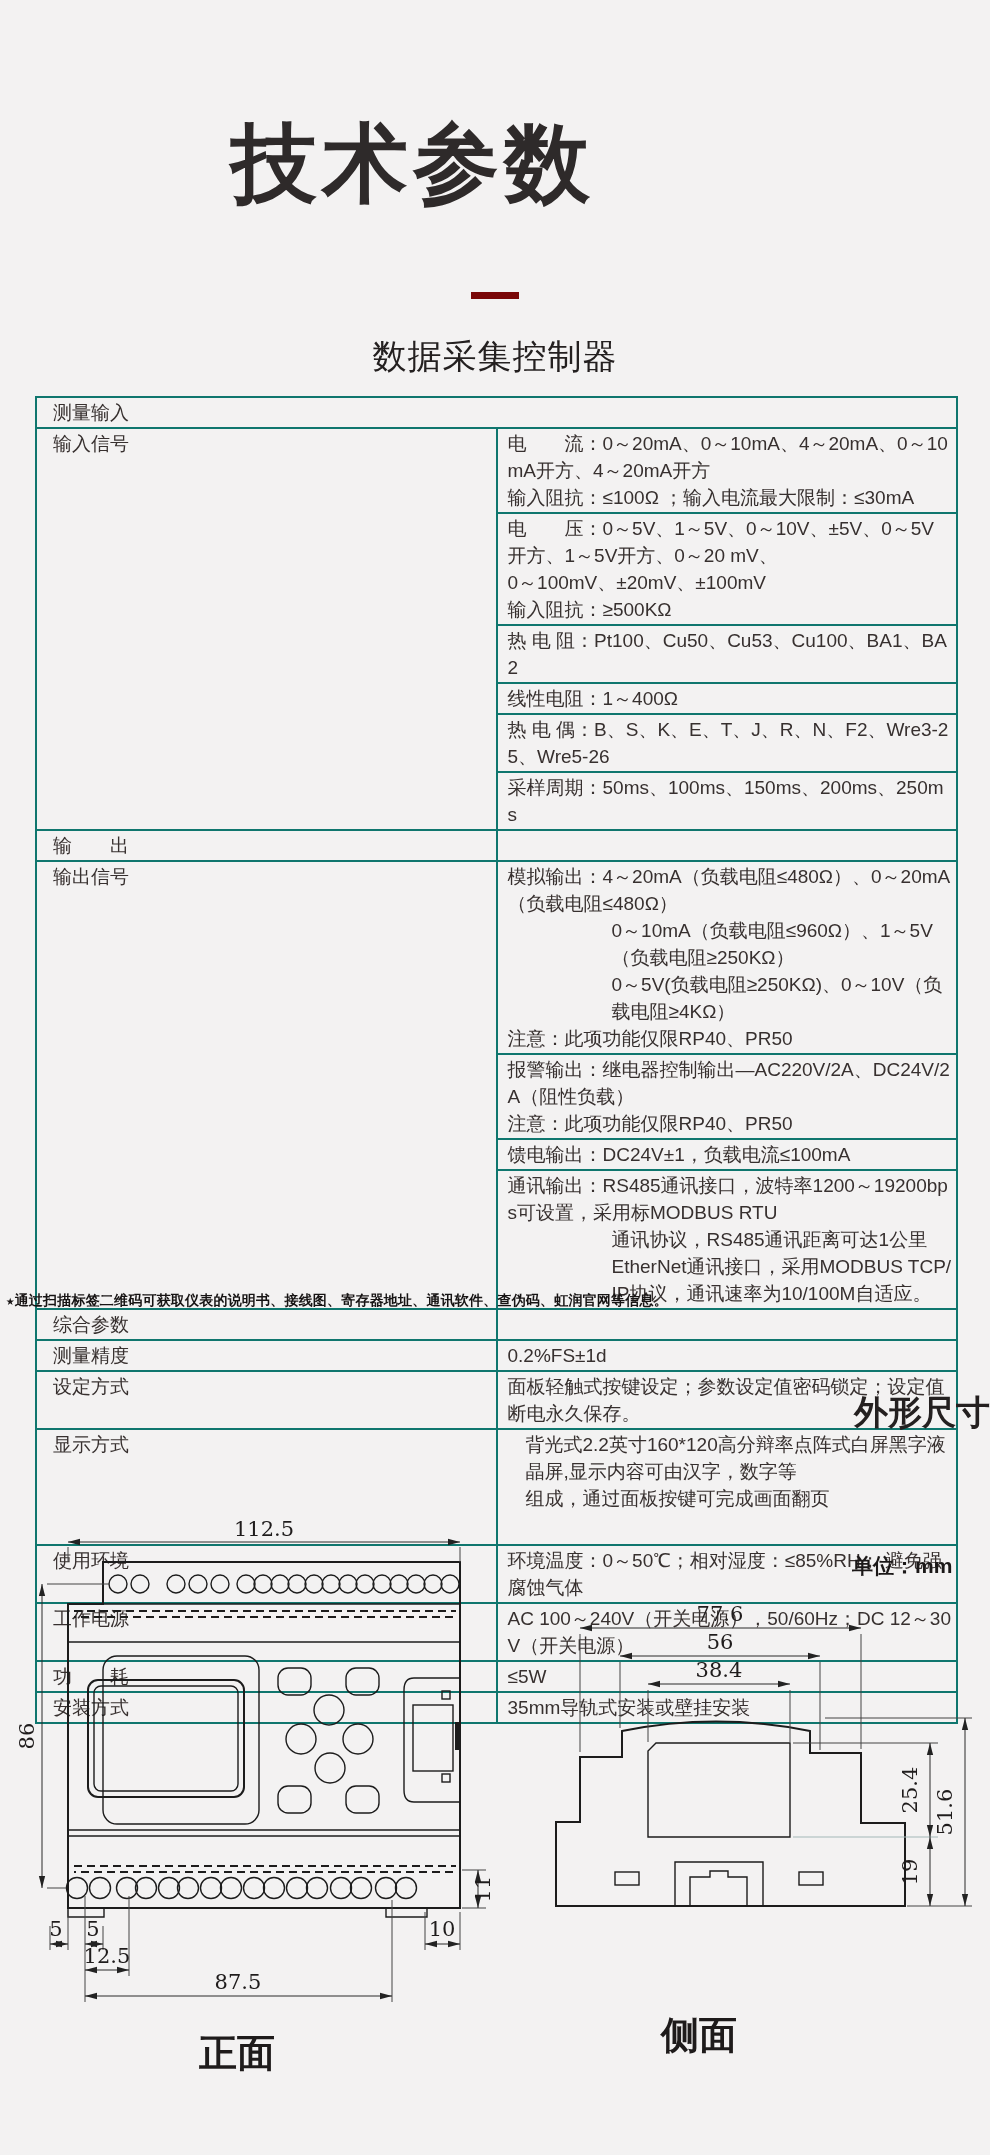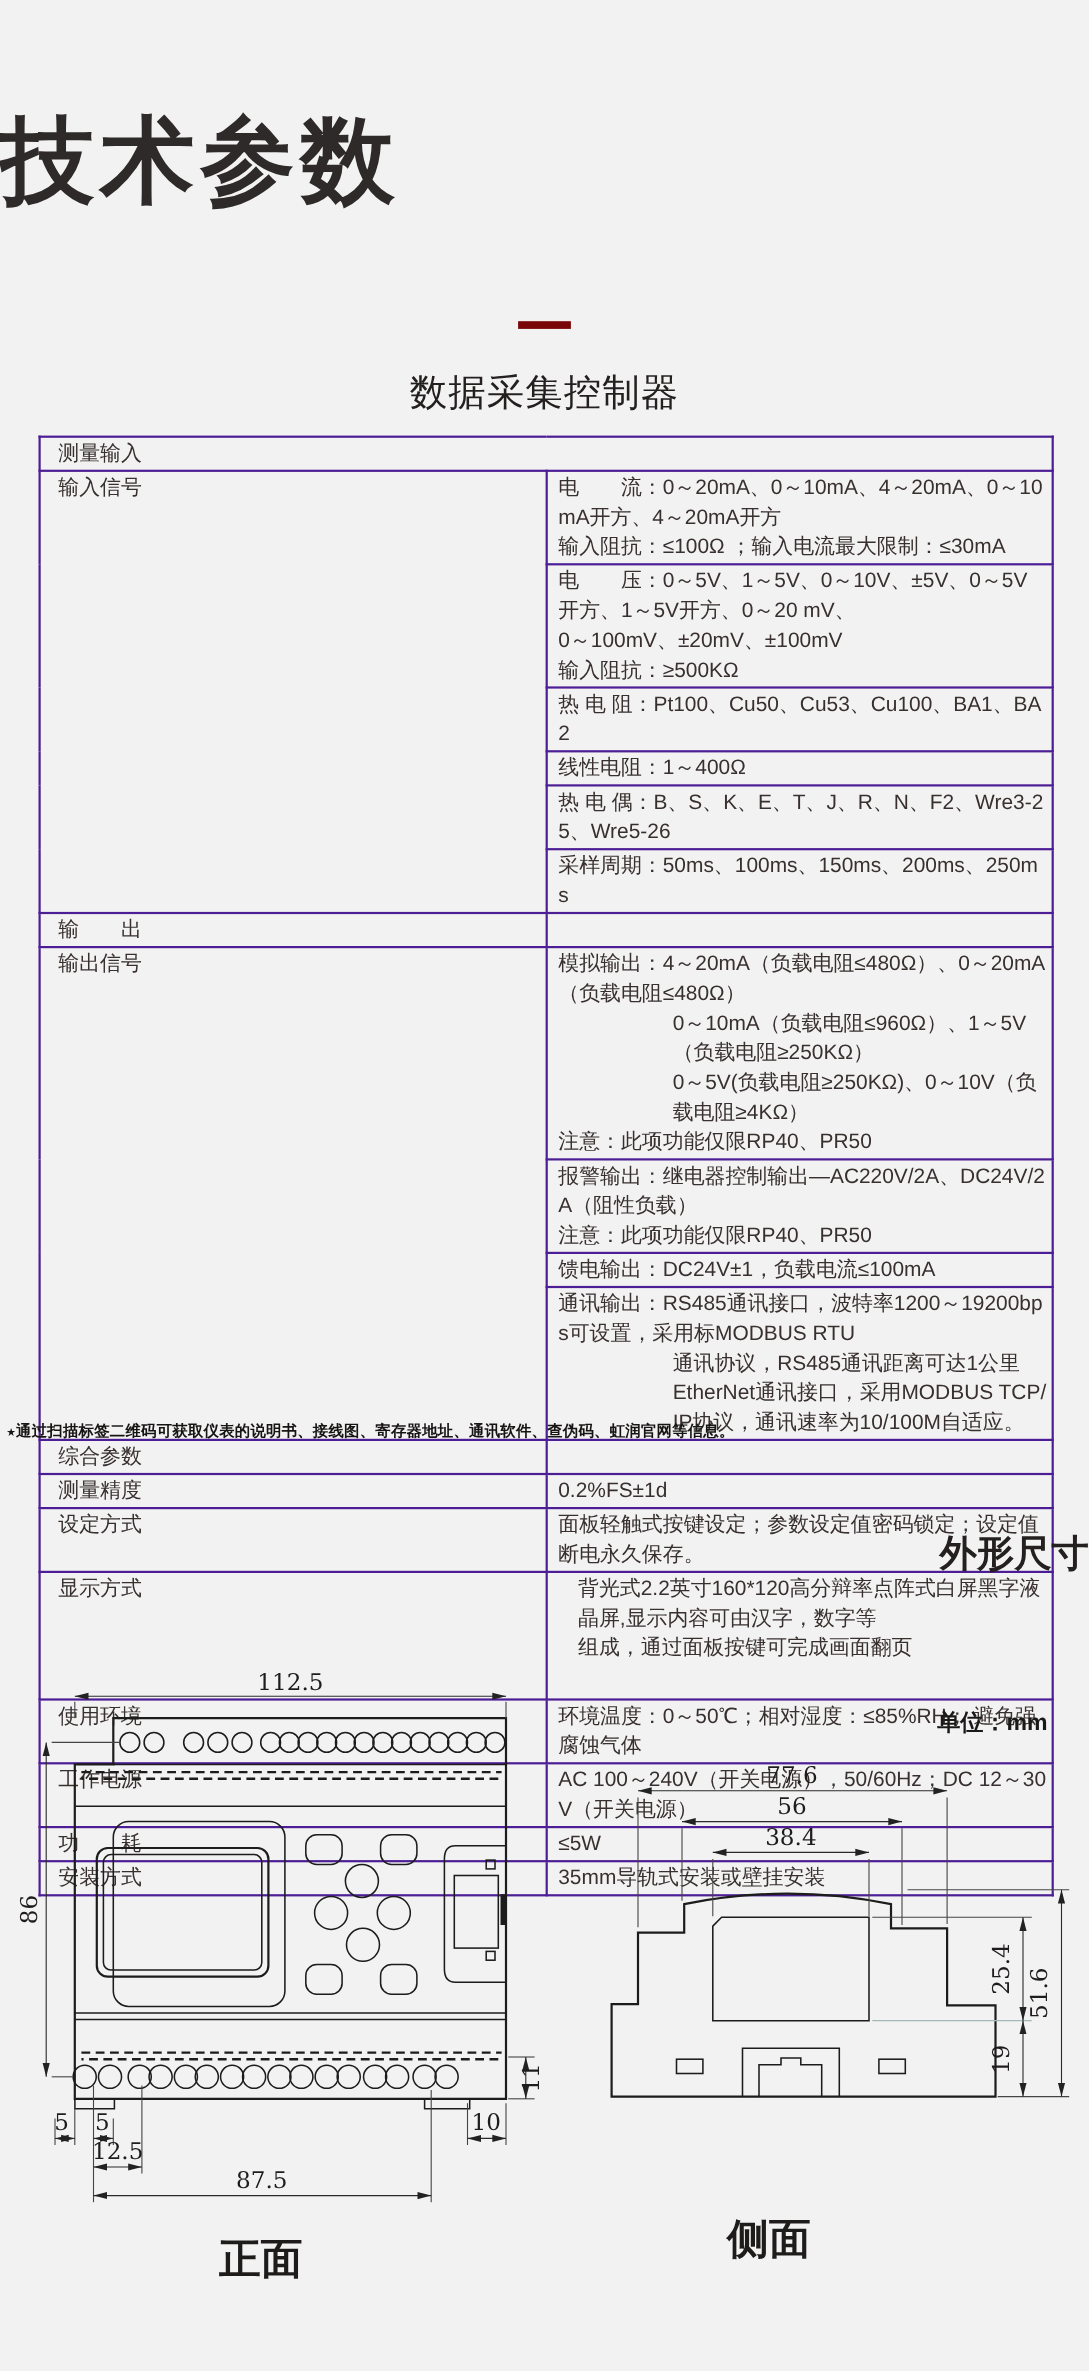--- a/index.html
+++ b/index.html
@@ -4,34 +4,34 @@
 <style>
   html,body{margin:0;padding:0;}
   body{
     width:990px;height:2155px;position:relative;
     background:#f3f2f2;
     font-family:"Liberation Sans",sans-serif;
     color:#37302f;overflow:hidden;
   }
   .abs{position:absolute;}
   .hero-title{
-    top:88px;left:0;width:826px;
+    top:106px;left:0;width:826px;text-align:center;
     font-size:86px;font-weight:900;letter-spacing:5px;color:#2e2a2a;
   }
   .red-dash{top:292px;left:471px;width:48px;height:7px;}
   .subtitle{
     top:334px;left:0;width:990px;text-align:center;
     font-size:34px;font-weight:normal;color:#242020;letter-spacing:1px;
   }
   table.spec{
     position:absolute;top:396px;left:35px;width:923px;
     border-collapse:collapse;table-layout:fixed;
   }
   table.spec td{
-    border:2px solid #4c1d95;
+    border:2px solid #0f766e;
     font-size:19px;line-height:27px;color:#37302f;
     vertical-align:top;word-break:break-all;
   }
   td.label{width:130px;padding:1px 2px 1px 16px;font-size:20px;}
   td.value{padding:1px 4px 1px 10px;}
   td.value .line.ind{padding-left:104px;}
   td.value.tall{padding-bottom:32px;padding-left:28px;}
   .note{
     top:1292px;left:6px;width:980px;
     font-size:14px;font-weight:bold;color:#171414;letter-spacing:0.2px;font-family:Liberation Mono, monospace;

